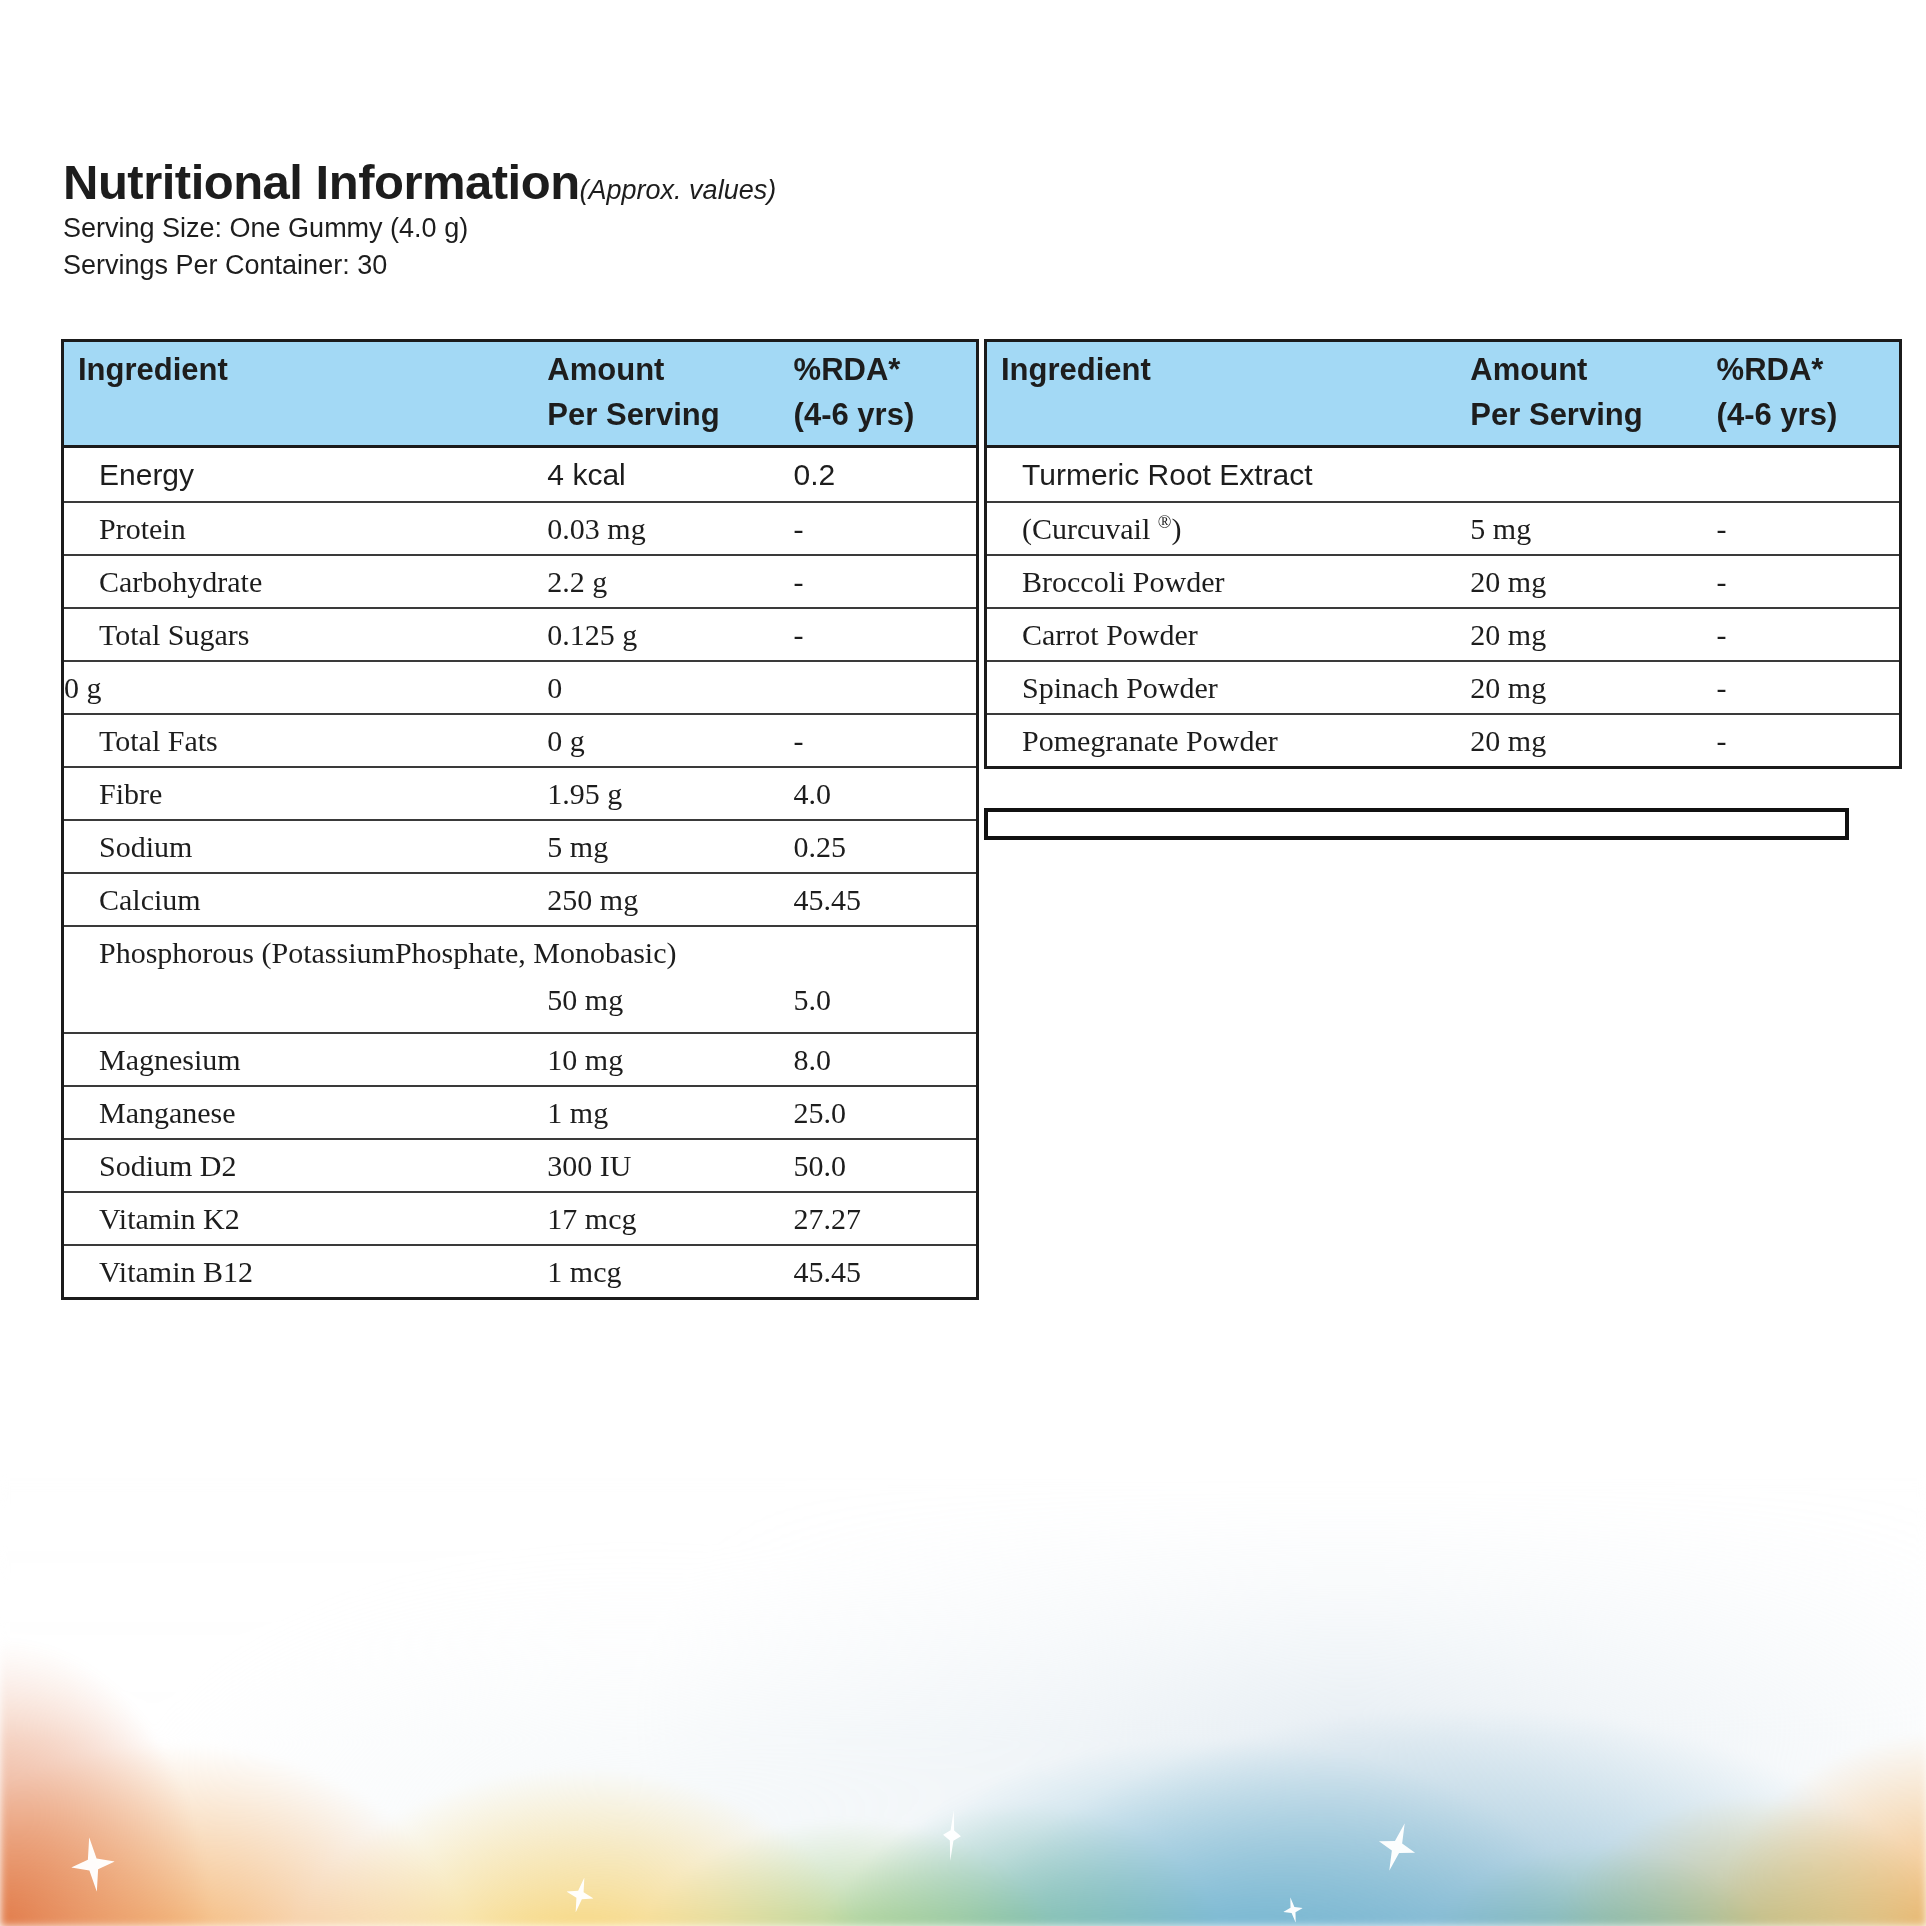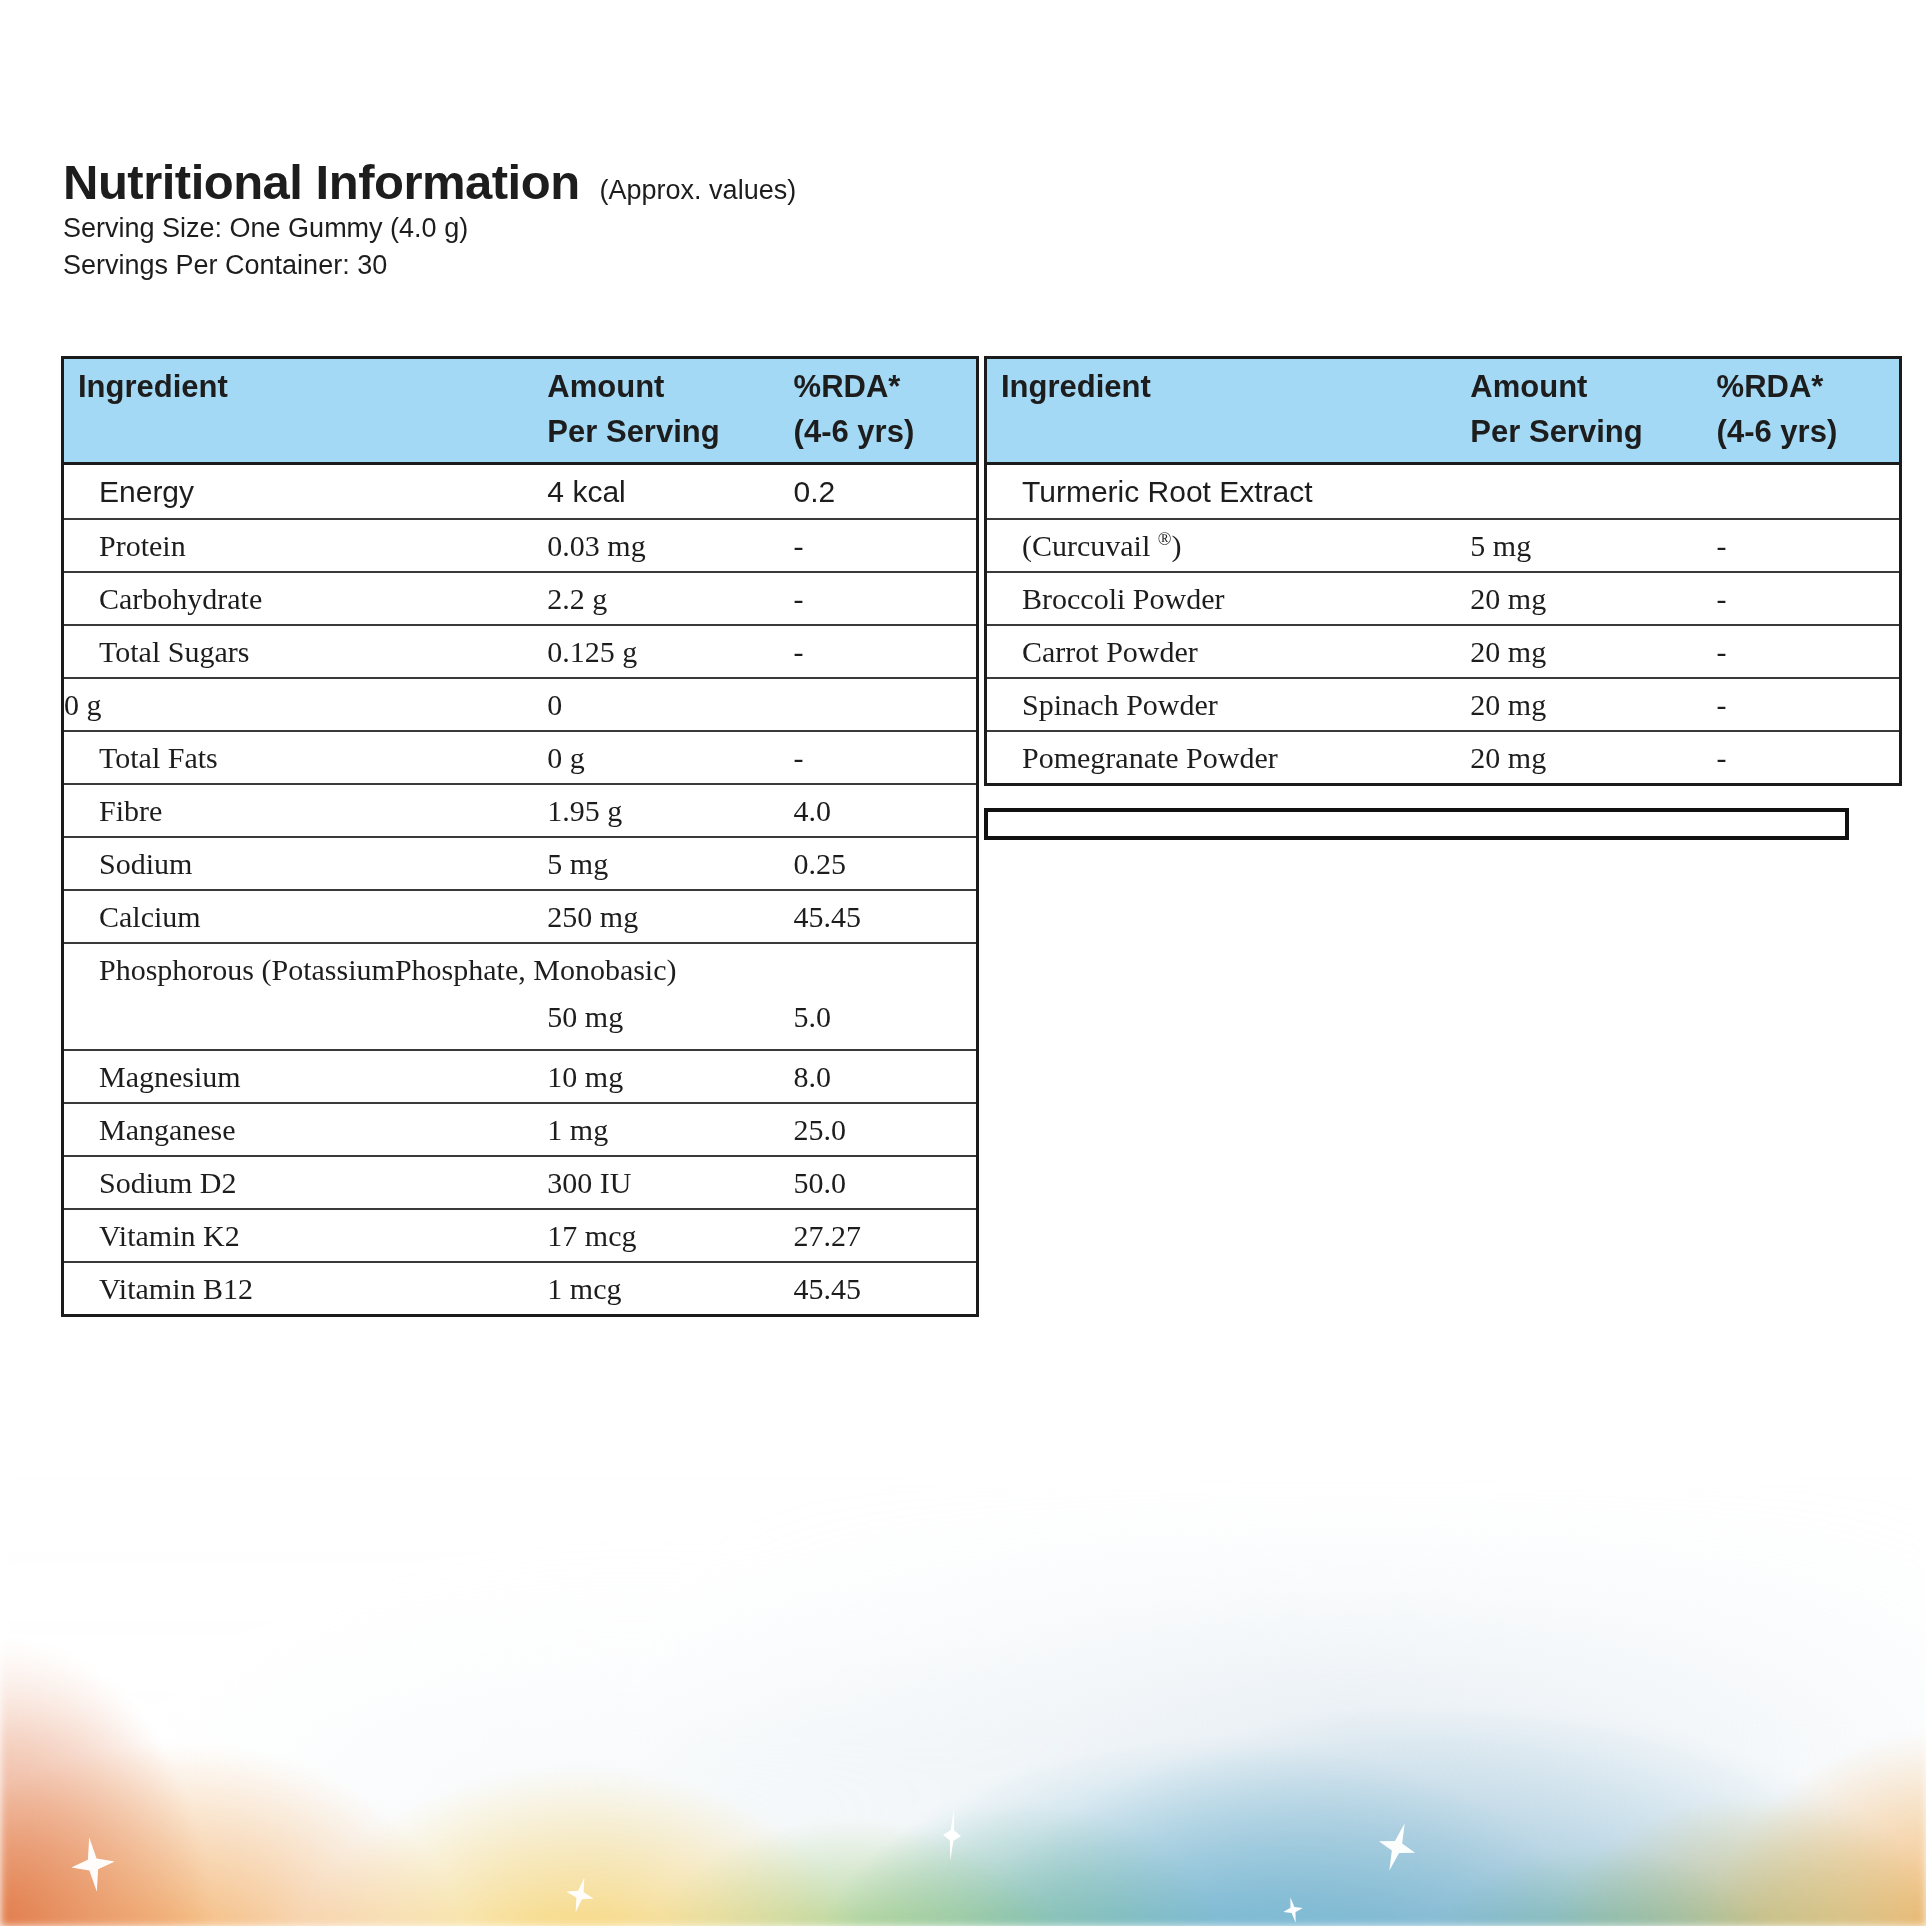--- a/index.html
+++ b/index.html
@@ -9,25 +9,25 @@
   }
   *{box-sizing:border-box;}
   html,body{margin:0;padding:0;background:#fff;}
   .page{
     position:relative;width:1927px;height:1927px;background:#fff;overflow:hidden;
     font-family:"Liberation Sans", sans-serif;color:var(--txt);
   }
   
   .title-block{position:absolute;left:63px;top:154px;}
   .title{font-size:49px;font-weight:bold;letter-spacing:-0.5px;}
-  .title-suffix{font-size:27px;font-weight:normal;margin-left:20px;}
+  .title-suffix{font-size:27px;font-weight:normal;margin-left:0;font-style:italic;}
   .sub{font-size:27px;line-height:37px;}
   
   .ntable{
-    position:absolute;top:356px;width:918px;
+    position:absolute;top:339px;width:918px;
     border:3px solid var(--bd);background:#fff;font-size:30px;
   }
   .ntable.left{left:61px;}
   .ntable.right{left:984px;}
   .thead{
     display:grid;grid-template-columns:53% 27% 20%;
     background:var(--hdr);border-bottom:3px solid var(--bd);
     font-weight:bold;font-size:31px;line-height:45px;
     padding:5px 0 8px 0;
   }

